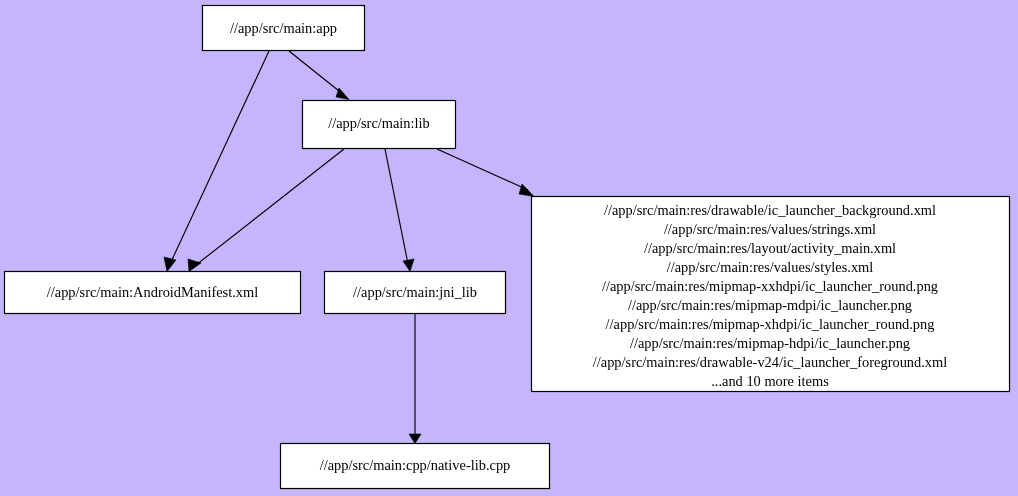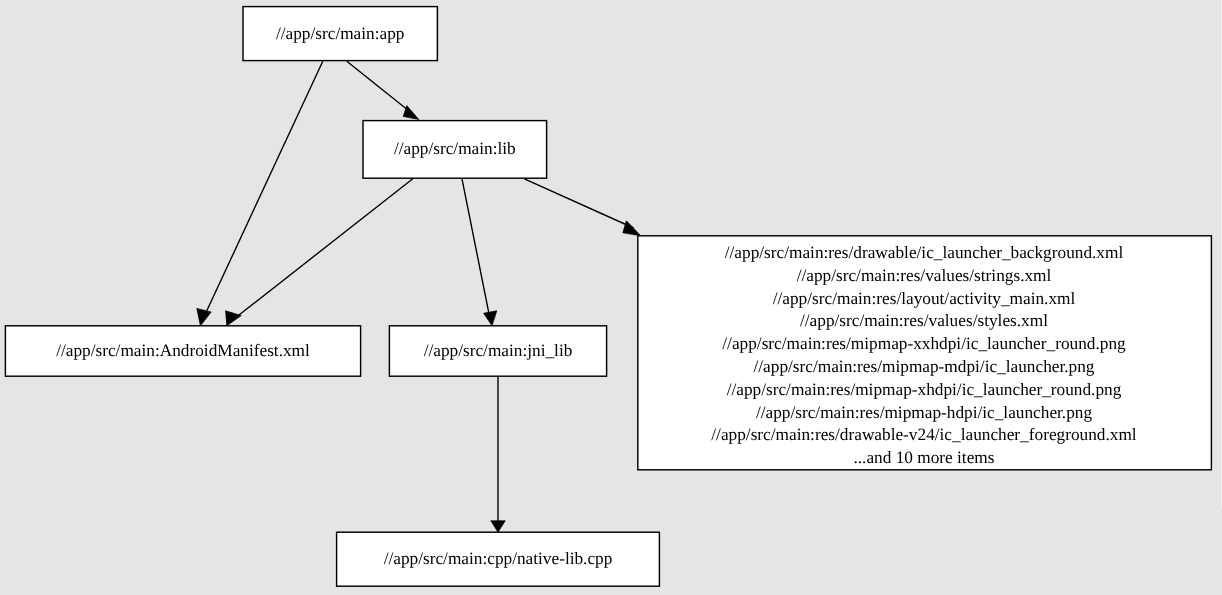--- a/index.html
+++ b/index.html
@@ -4,21 +4,21 @@
 <style>
   html, body {
     margin: 0;
     padding: 0;
     background: #ffffff;
   }
   #canvas {
     position: relative;
     width: 1018px;
     height: 496px;
-    background: #e5e5e5;
+    background: #c4b5fd;
     overflow: hidden;
     font-family: "Liberation Serif", "DejaVu Serif", serif;
   }
   svg.graph {
     position: absolute;
     top: 0;
     left: 0;
     width: 1018px;
     height: 496px;
     display: block;

